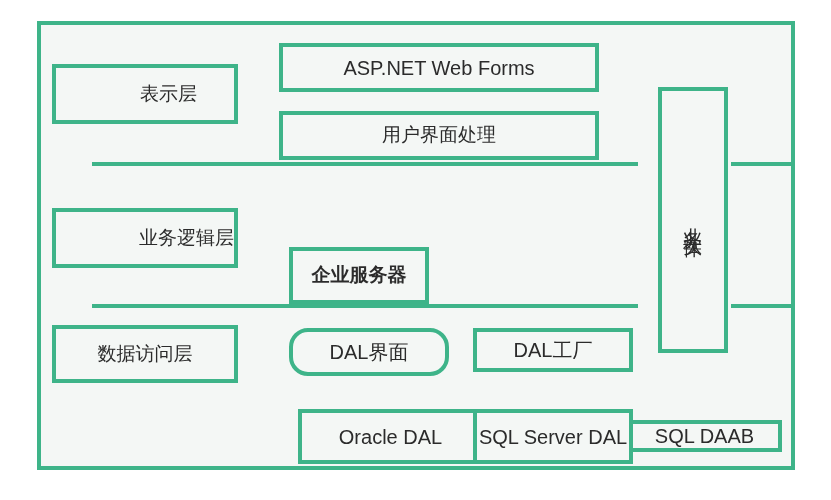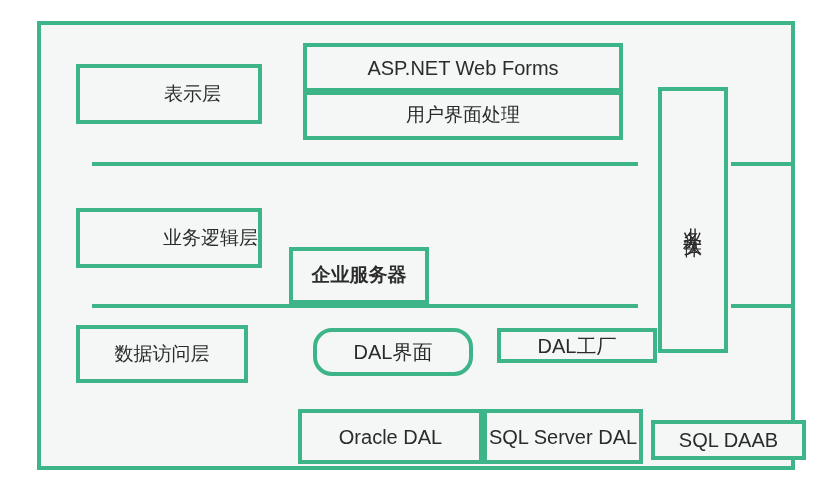--- a/index.html
+++ b/index.html
@@ -64,21 +64,21 @@
     writing-mode: vertical-rl;
     text-orientation: upright;
     font-size: 19px;
     letter-spacing: 4px;
     color: #2b2b2b;
     line-height: 1;
   }
 
   
   .z-line   { z-index: 2; }
-  .z-box    { z-index: 3; margin-left: 24px; }
+  .z-box    { z-index: 3; }
   .z-front  { z-index: 4; }
   .z-top    { z-index: 5; }
 
   
   #watermark {
     position: absolute;
     right: 6px;
     bottom: 4px;
     font-size: 7px;
     color: #f0f0f2;
@@ -98,55 +98,55 @@
   <div class="divider z-line" style="left:690px; top:279px; width:64px;"></div>
 
   <div class="box z-box" style="left:11px; top:39px; width:186px; height:60px;padding-left:47px;">
     <span>表示层</span>
   </div>
 
   <div class="box latin z-box" style="left:238px; top:18px; width:320px; height:49px;">
     <span>ASP.NET Web Forms</span>
   </div>
 
-  <div class="box z-box" style="left:238px; top:66px; width:320px; height:49px;">
+  <div class="box z-box" style="left:238px; top:86px; width:320px; height:49px;">
     <span>用户界面处理</span>
   </div>
 
   <div class="box z-box" style="left:11px; top:183px; width:186px; height:60px;justify-content:flex-end;">
     <span>业务逻辑层</span>
   </div>
 
 
   <div class="box z-front" style="left:248px; top:222px; width:140px; height:57px;font-weight:bold;">
     <span>企业服务器</span>
   </div>
 
-  <div class="box z-box" style="left:11px; top:300px; width:172px; height:58px;">
+  <div class="box z-box" style="left:11px; top:300px; width:186px; height:58px;">
     <span>数据访问层</span>
   </div>
 
   <div class="box latin z-box" style="left:248px; top:303px; width:160px; height:48px;border-radius:19px;">
     <span>DAL界面</span>
   </div>
 
-  <div class="box latin z-box" style="left:432px; top:303px; width:160px; height:35px;">
+  <div class="box latin z-box" style="left:432px; top:303px; width:160px; height:44px;">
     <span>DAL工厂</span>
   </div>
 
 
   <div class="box latin z-front" style="left:257px; top:384px; width:185px; height:55px;">
     <span>Oracle DAL</span>
   </div>
 
-  <div class="box latin z-front" style="left:432px; top:384px; width:160px; height:55px;margin-left:10px;">
+  <div class="box latin z-front" style="left:432px; top:384px; width:160px; height:55px;">
     <span>SQL Server DAL</span>
   </div>
 
-  <div class="box latin z-box" style="left:586px; top:395px; width:155px; height:40px;">
+  <div class="box latin z-box" style="left:586px; top:395px; width:155px; height:32px;">
     <span>SQL DAAB</span>
   </div>
 
   <div class="vbox z-top" style="left:617px; top:62px; width:70px; height:266px;">
     <span class="vtext">业务实体</span>
   </div>
 
 </div>
 
 <div id="watermark"></div>

